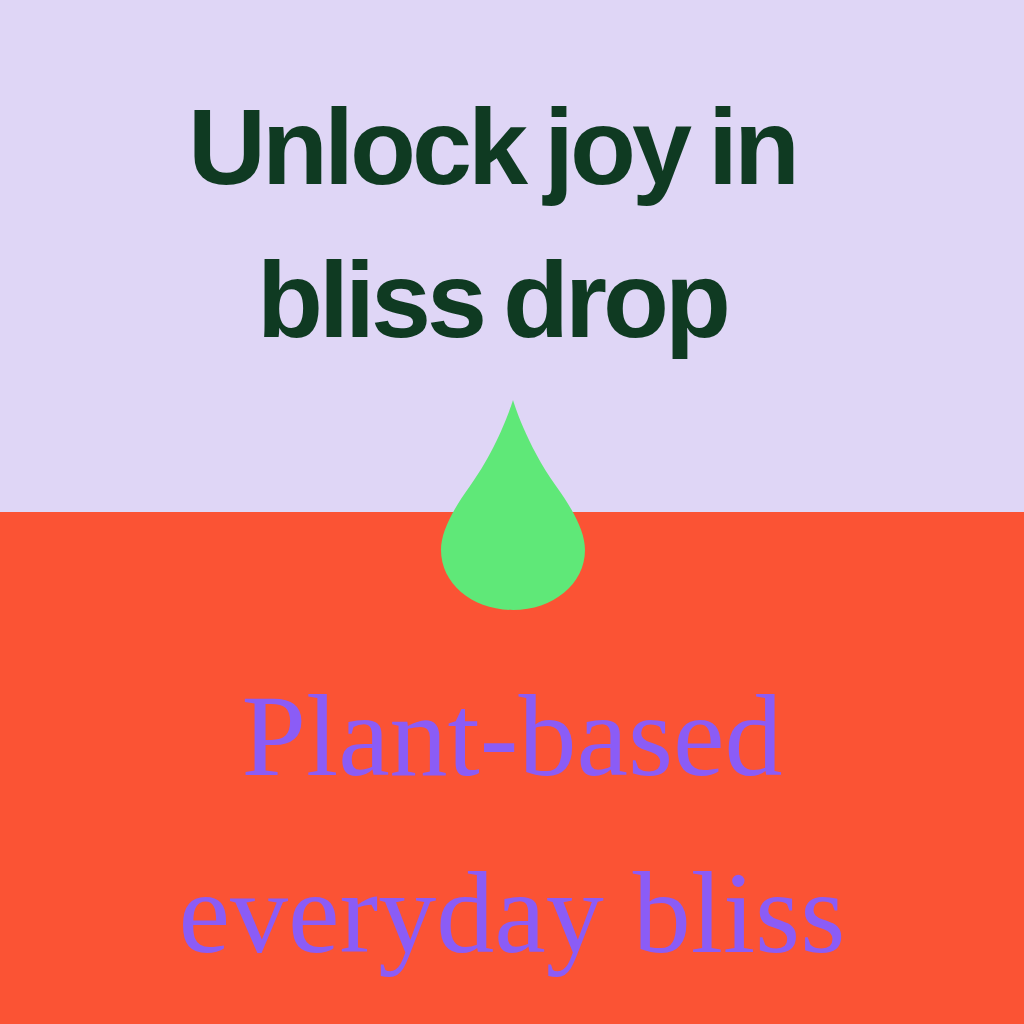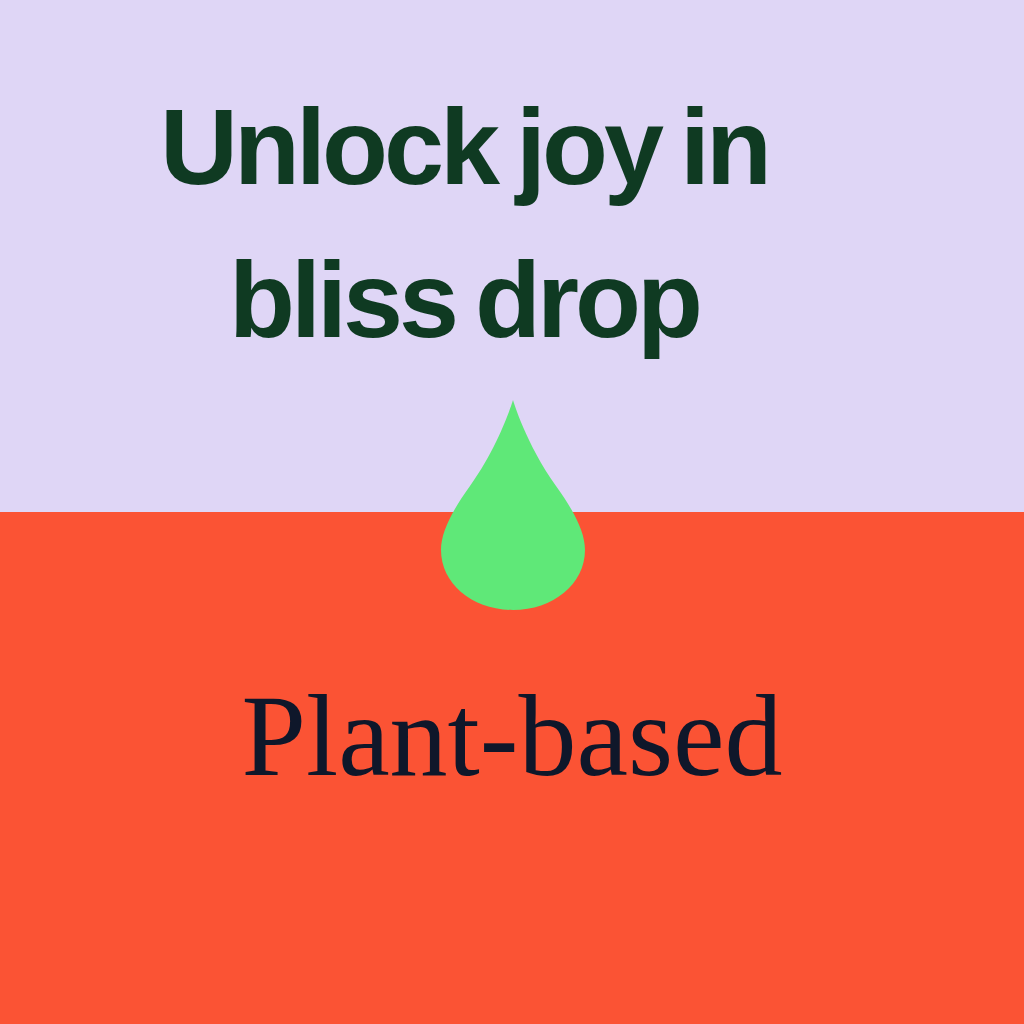--- a/index.html
+++ b/index.html
@@ -34,20 +34,21 @@
     left: 0;
     width: 928px;
     text-align: center;
     color: #0f3a22;
     font-family: "Liberation Sans", sans-serif;
     font-weight: 700;
     font-size: 108px;
     line-height: 1.42;
     letter-spacing: -4.0px;
     word-spacing: -6px;
+    padding-left: 28px;
     -webkit-font-smoothing: antialiased;
   }
   .headline .hl-line { display: block; white-space: nowrap; }
 
   
   .droplet-wrap {
     position: absolute;
     left: 438px;
     top: 398px;
     width: 150px;
@@ -55,21 +56,21 @@
   }
   .droplet-wrap svg { display: block; width: 150px; height: 214px; }
 
   
   .tagline {
     position: absolute;
     top: 648px;
     left: 0;
     width: 1024px;
     text-align: center;
-    color: #0f172a;
+    color: #8b5cf6;
     font-family: "Liberation Serif", serif;
     font-weight: 400;
     font-size: 116px;
     line-height: 1.53;
     letter-spacing: 0px;
     -webkit-font-smoothing: antialiased;
   }
   .tagline .tl-line { display: block; white-space: nowrap; }
 </style>
 </head>
@@ -92,15 +93,16 @@
                C 136 113, 147 134, 147 152
                C 147 186, 115 212, 75 212
                C 35 212, 3 186, 3 152
                C 3 134, 14 113, 32 88
                C 62 46, 75 2, 75 2 Z" fill="#5FE878"></path>
     </svg>
   </div>
 
   <div class="tagline">
     <span class="tl-line">Plant-based</span>
+    <span class="tl-line">everyday bliss</span>
   </div>
 
 </div>
 
 </body></html>

